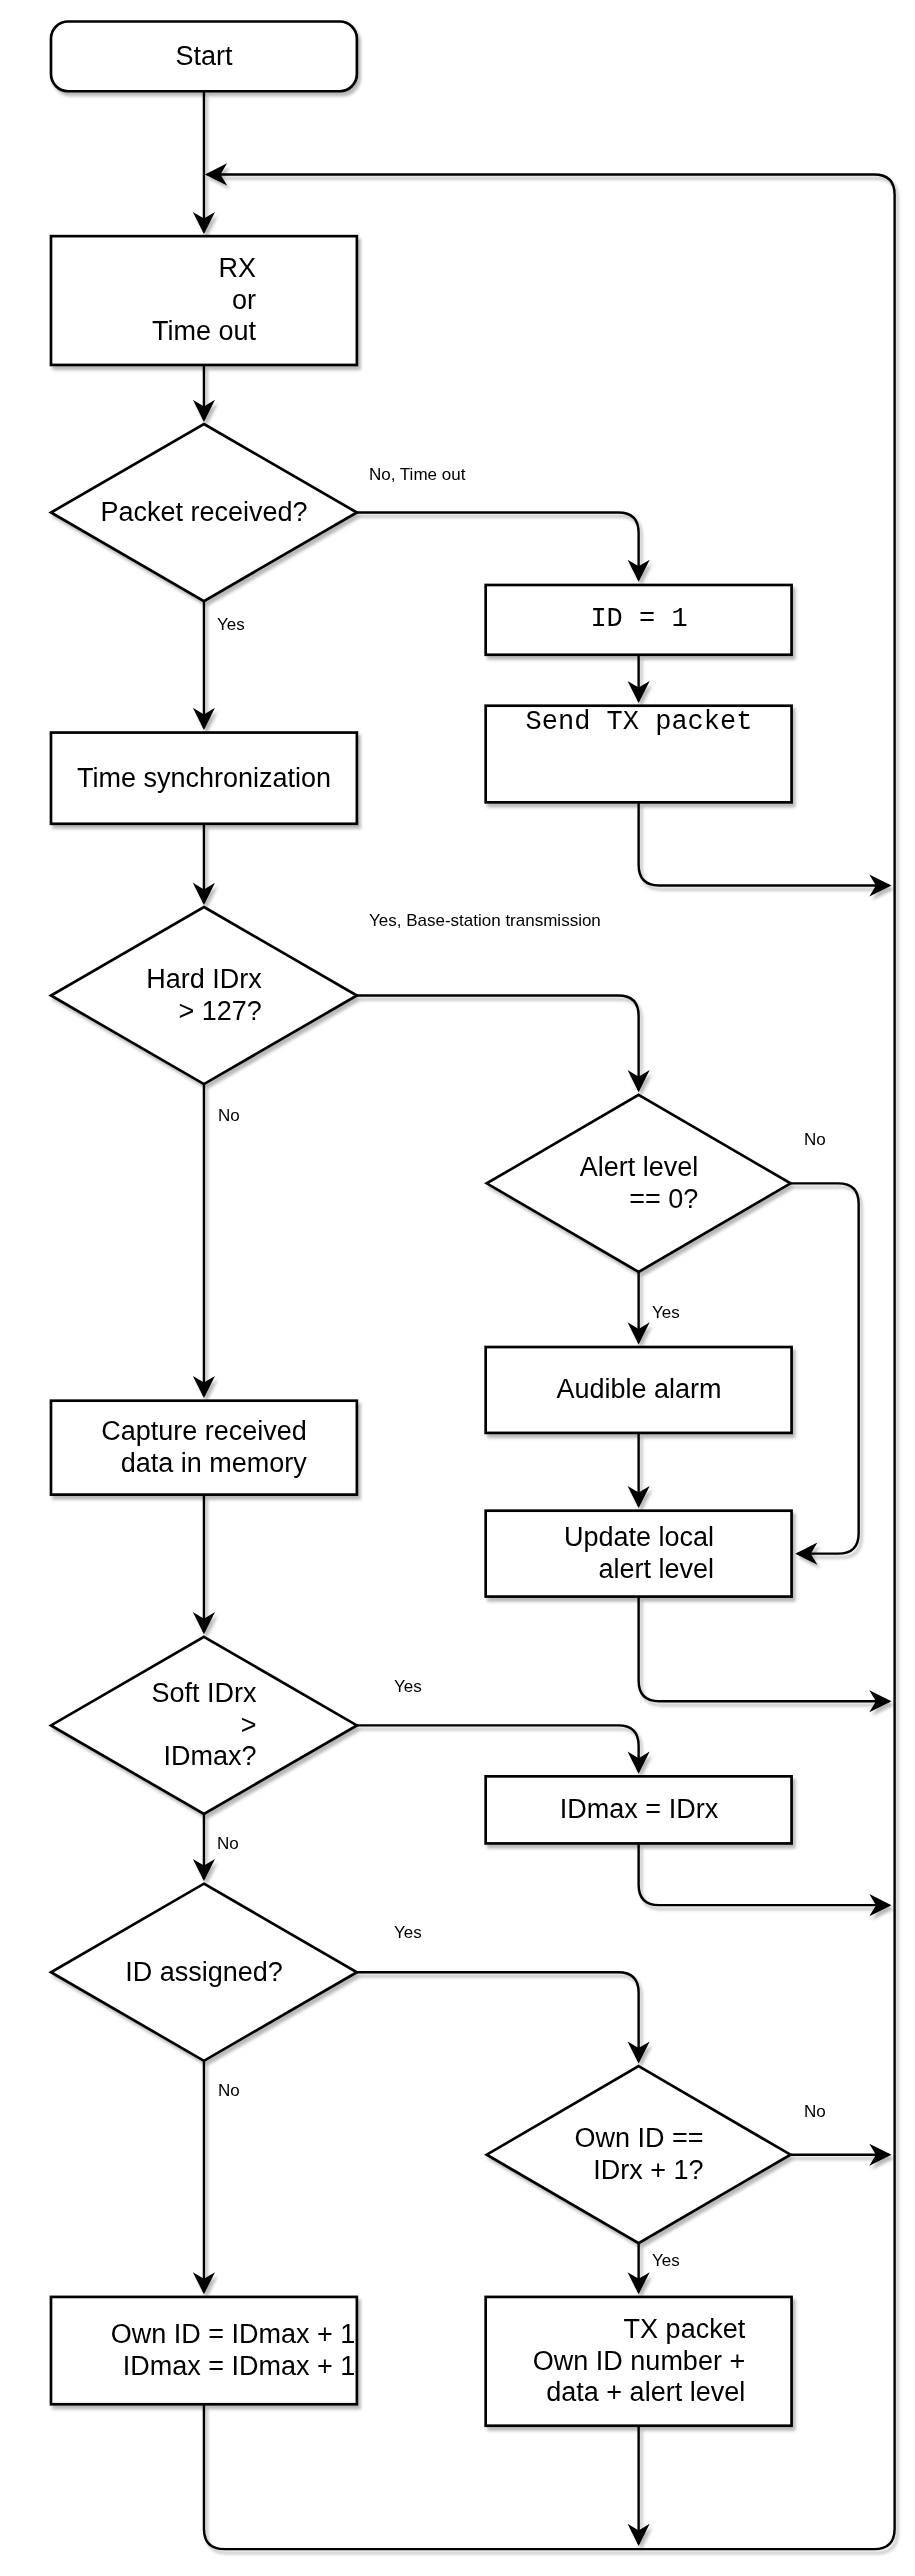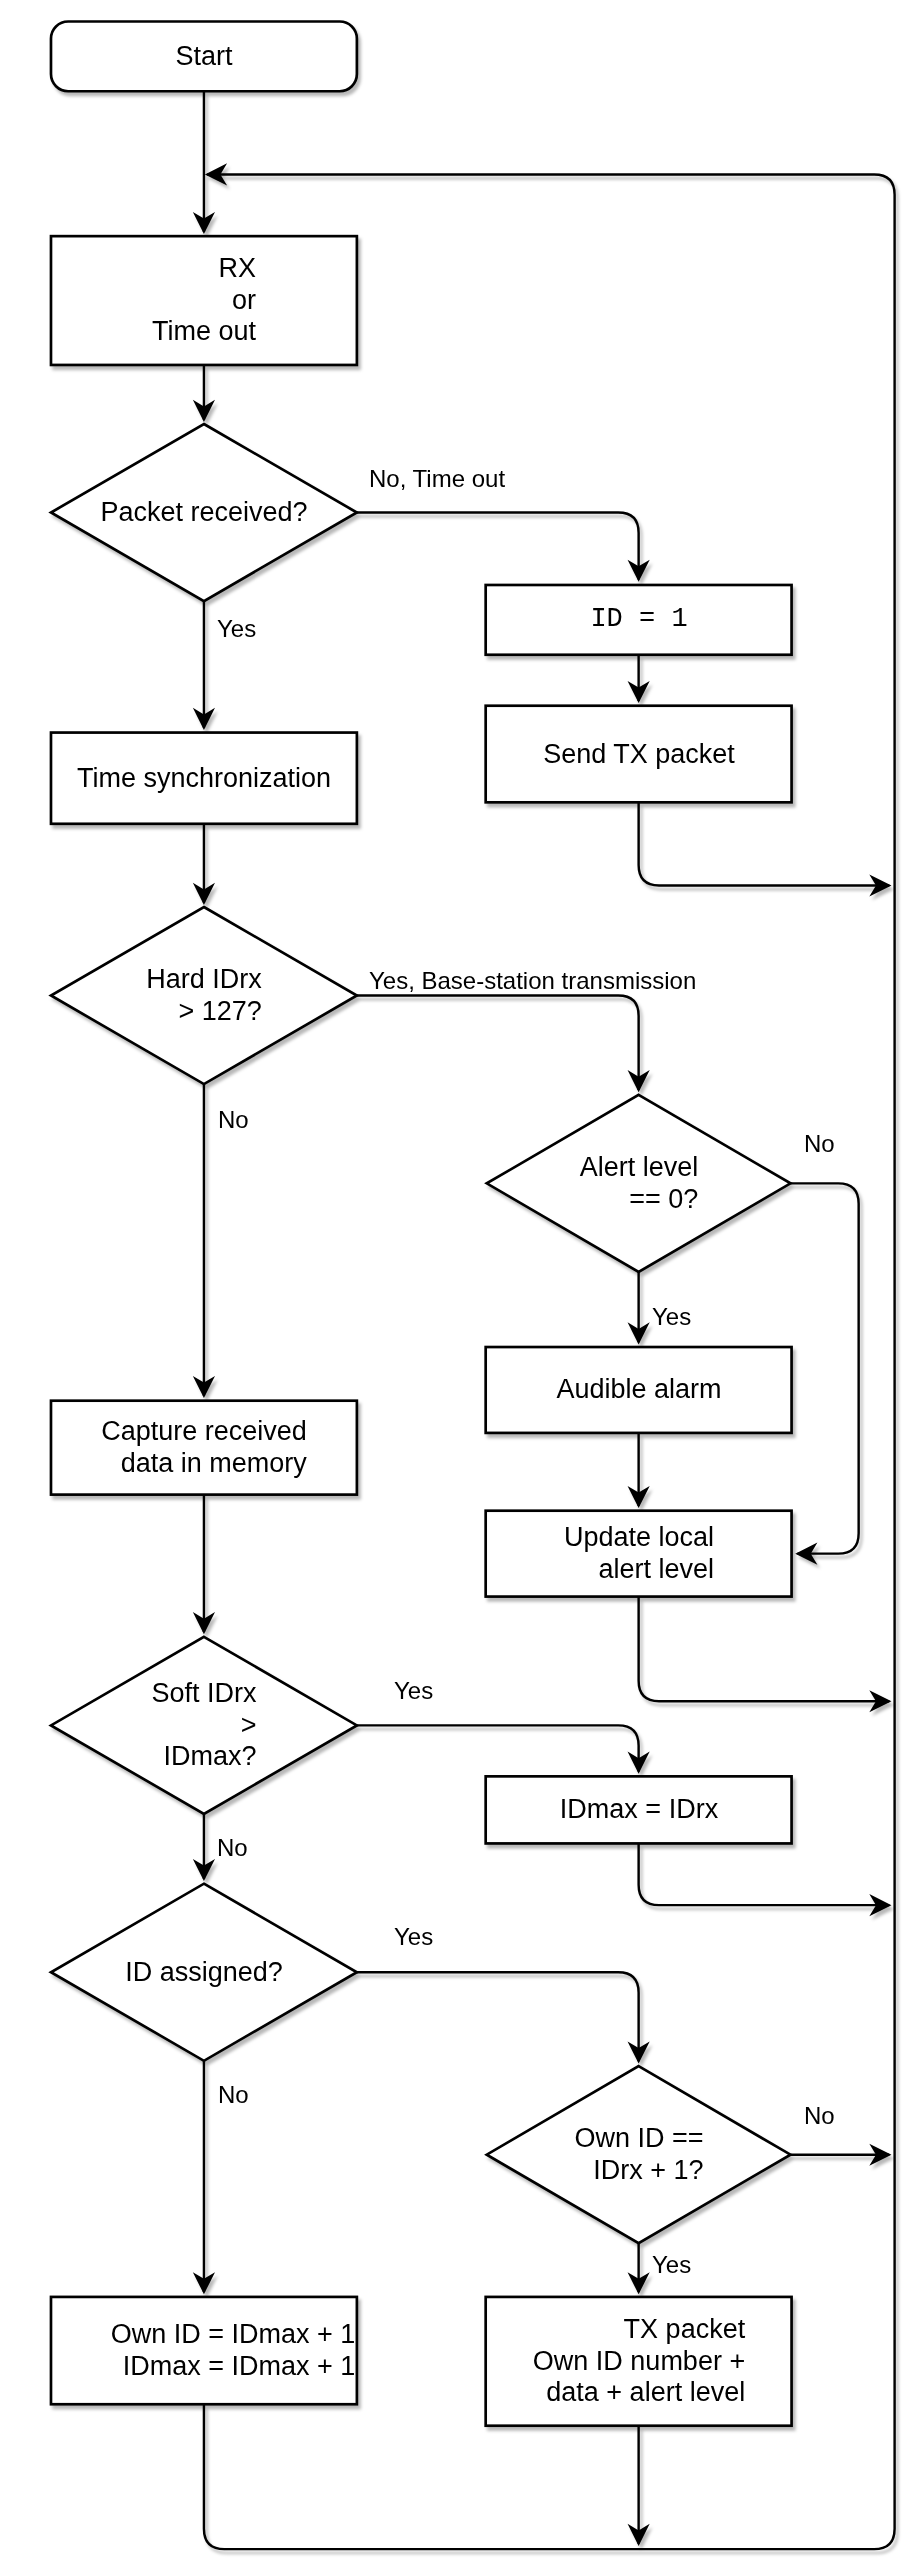--- a/index.html
+++ b/index.html
@@ -29,21 +29,21 @@
     text-align: right;
     white-space: pre-line;
     font-size: 27px;
     line-height: 1.18;
     color: #000000;
     pointer-events: none;
   }
   .edge-label {
     position: absolute;
     white-space: nowrap;
-    font-size: 24px;
+    font-size: 17px;
     line-height: 1.1;
     color: #000000;
     pointer-events: none;
   }
 </style>
 </head>
 <body>
 
 <div id="canvas">
 
@@ -104,21 +104,21 @@
       </g>
     </g>
   </svg>
 
   <div class="node-label" style="left:51px; top:21.5px; width:306px; height:70px;">Start</div>
   <div class="node-label" style="left:51px; top:424px; width:306px; height:177px;">Packet received?</div>
   <div class="node-label" style="left:51px; top:236px; width:306px; height:129px;">RX
 or
 Time out</div>
   <div class="node-label" style="left:486px; top:585px; width:306px; height:70px;font-family:Liberation Mono, monospace;">ID = 1</div>
-  <div class="node-label" style="left:486px; top:706px; width:306px; height:97px;">Send TX packet</div>
+  <div class="node-label" style="left:486px; top:674px; width:306px; height:97px;font-family:Liberation Mono, monospace;">Send TX packet</div>
   <div class="node-label" style="left:51px; top:733px; width:306px; height:91px;">Time synchronization</div>
   <div class="node-label" style="left:51px; top:907px; width:306px; height:177px;">Hard IDrx
 &gt; 127?</div>
   <div class="node-label" style="left:487px; top:1095px; width:304px; height:177px;">Alert level
 == 0?</div>
   <div class="node-label" style="left:486px; top:1347px; width:306px; height:86px;">Audible alarm</div>
   <div class="node-label" style="left:486px; top:1511px; width:306px; height:86px;">Update local
 alert level</div>
   <div class="node-label" style="left:51px; top:1401px; width:306px; height:94px;">Capture received
 data in memory</div>
@@ -130,21 +130,21 @@
   <div class="node-label" style="left:487px; top:2066px; width:304px; height:177px;">Own ID ==
 IDrx + 1?</div>
   <div class="node-label" style="left:486px; top:2297px; width:306px; height:129px;">TX packet
 Own ID number +
 data + alert level</div>
   <div class="node-label" style="left:51px; top:2297px; width:364px; height:107px;">Own ID = IDmax + 1
 IDmax = IDmax + 1</div>
 
   <div class="edge-label" style="left:369px; top:466px;">No, Time out</div>
   <div class="edge-label" style="left:217px; top:616px;">Yes</div>
-  <div class="edge-label" style="left:369px; top:968px;">Yes, Base-station transmission</div>
+  <div class="edge-label" style="left:369px; top:912px;">Yes, Base-station transmission</div>
   <div class="edge-label" style="left:218px; top:1107px;">No</div>
   <div class="edge-label" style="left:804px; top:1131px;">No</div>
   <div class="edge-label" style="left:652px; top:1304px;">Yes</div>
   <div class="edge-label" style="left:394px; top:1678px;">Yes</div>
   <div class="edge-label" style="left:217px; top:1835px;">No</div>
   <div class="edge-label" style="left:394px; top:1924px;">Yes</div>
   <div class="edge-label" style="left:218px; top:2082px;">No</div>
   <div class="edge-label" style="left:804px; top:2103px;">No</div>
   <div class="edge-label" style="left:652px; top:2252px;">Yes</div>
 

